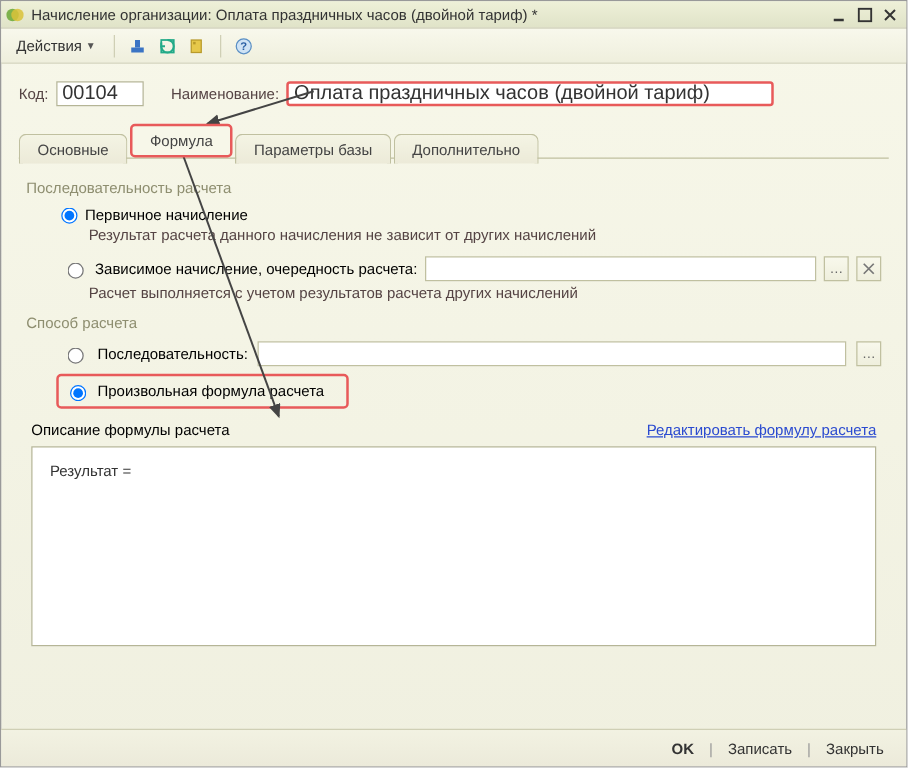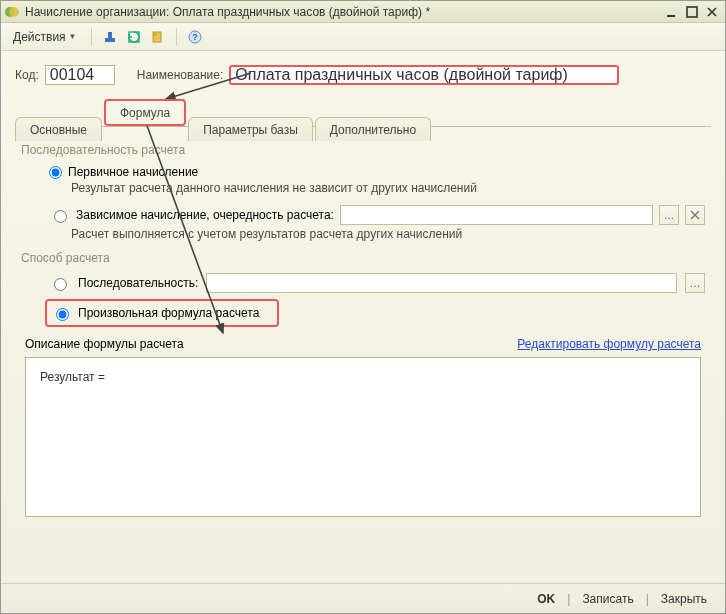--- a/index.html
+++ b/index.html
@@ -107,21 +107,21 @@
   .tab {
     padding: 5px 14px 4px 14px;
     border: 1px solid #c0c0a0;
     border-bottom: none;
     background: linear-gradient(#f4f4e4, #ecead8);
     border-radius: 6px 6px 0 0;
     margin-right: 2px;
     color: #444;
     cursor: default;
     position: relative;
-    top: 15px;
+    top: 5px;
   }
   .tab.active {
     background: #f7f7e9;
     border-bottom: 1px solid #f7f7e9;
     z-index: 2;
   }
   .tab.highlight {
     border: 2px solid #e85a5a;
     border-radius: 4px;
     top: 0;

